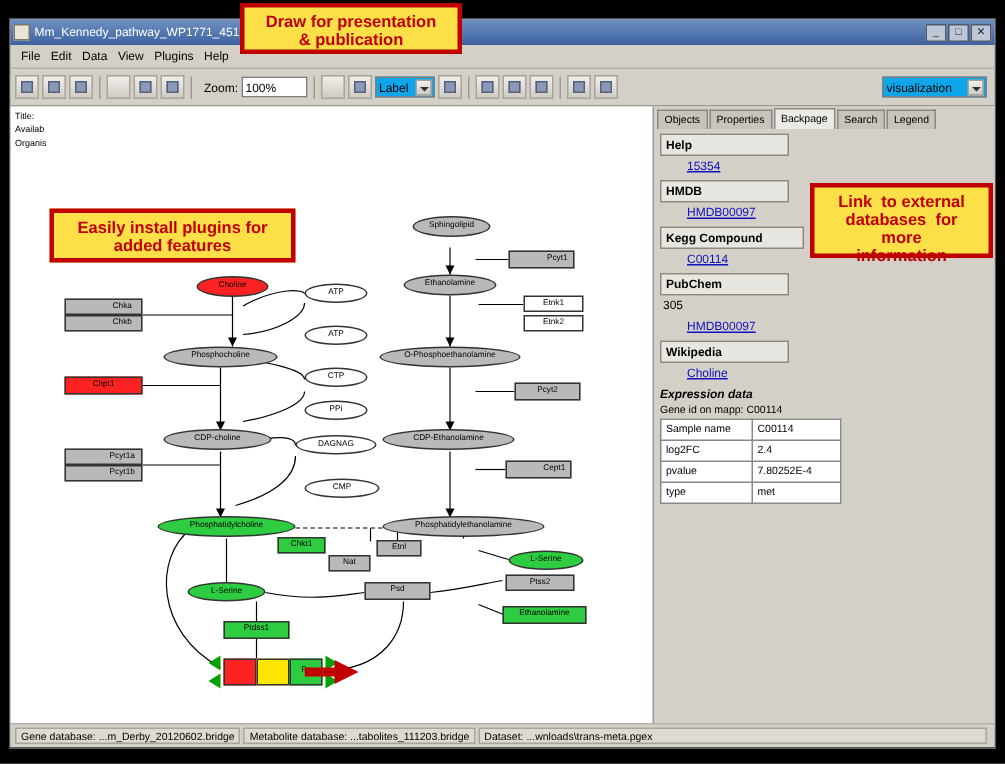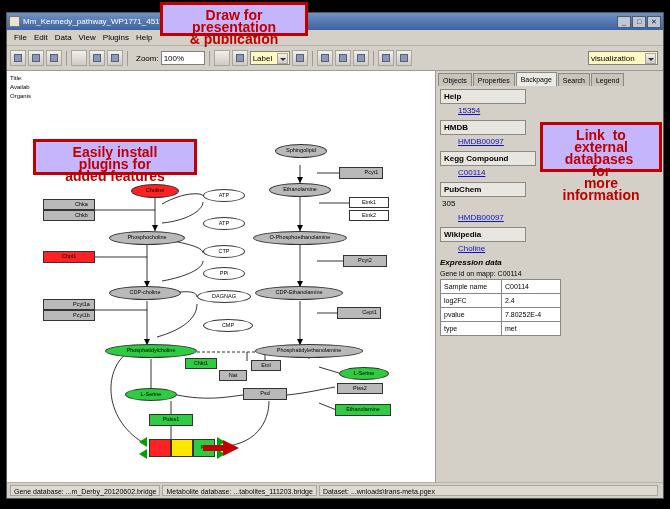--- a/index.html
+++ b/index.html
@@ -101,21 +101,21 @@
     width: 44px; height: 14px;
     background: #fff;
     border: 1px solid #7f7f7f;
     font-size: 8px;
     line-height: 13px;
     padding-left: 2px;
     box-sizing: border-box;
   }
   .combo {
     height: 14px;
-    background: #fef9c3;
+    background: #0ea5e9;
     border: 1px solid #7f7f7f;
     font-size: 8px;
     line-height: 13px;
     padding-left: 2px;
     box-sizing: border-box;
     display: flex; align-items: center;
     position: relative;
   }
   .combo .arrow {
     position: absolute; right: 1px; top: 1px;
@@ -278,26 +278,26 @@
   }
   .rect.split {
     padding: 0;
     display: flex;
   }
   .half { flex: 1; display: flex; align-items: center; justify-content: center; font-size: 5.5px;}
   svg.edges { position: absolute; left: 0; top: 0; width: 428px; height: 420px; }
   
   .callout {
     position: absolute;
-    background: #c4b5fd;
+    background: #fde047;
     border: 3px solid #c00000;
     color: #c00000;
     font-weight: bold;
     text-align: center;
-    font-size: 14px;
+    font-size: 11px;
     line-height: 12px;
     padding: 4px 13px;
     box-sizing: border-box;
     z-index: 20;
   }
   .arrow-h {
     position: absolute;
     z-index: 19;
   }
 </style>

